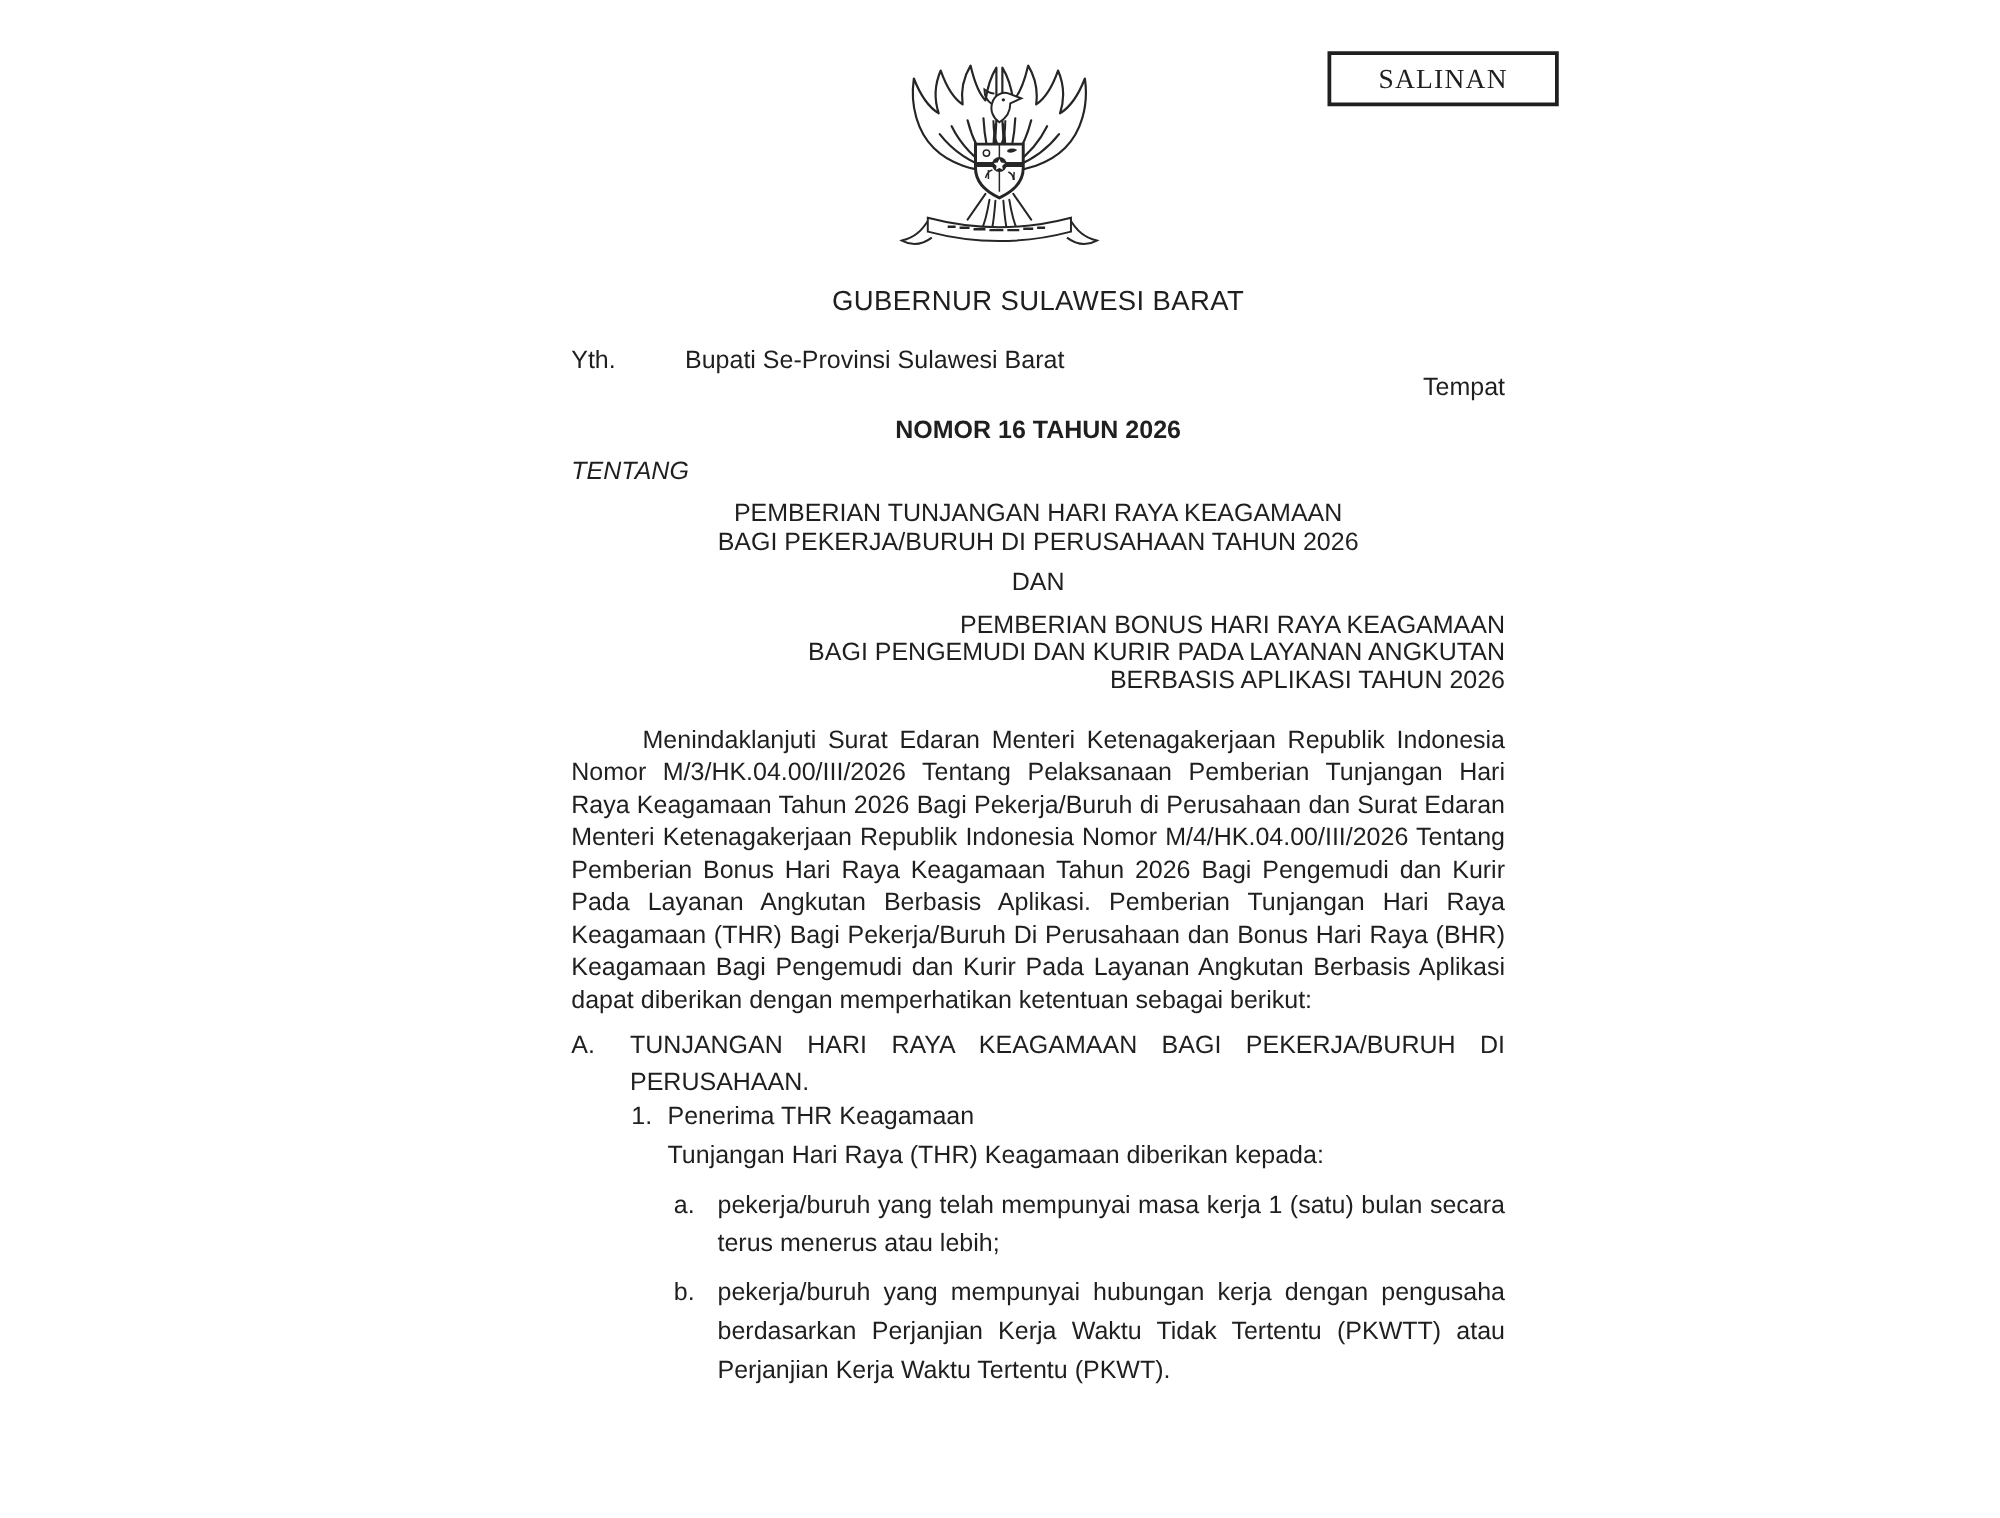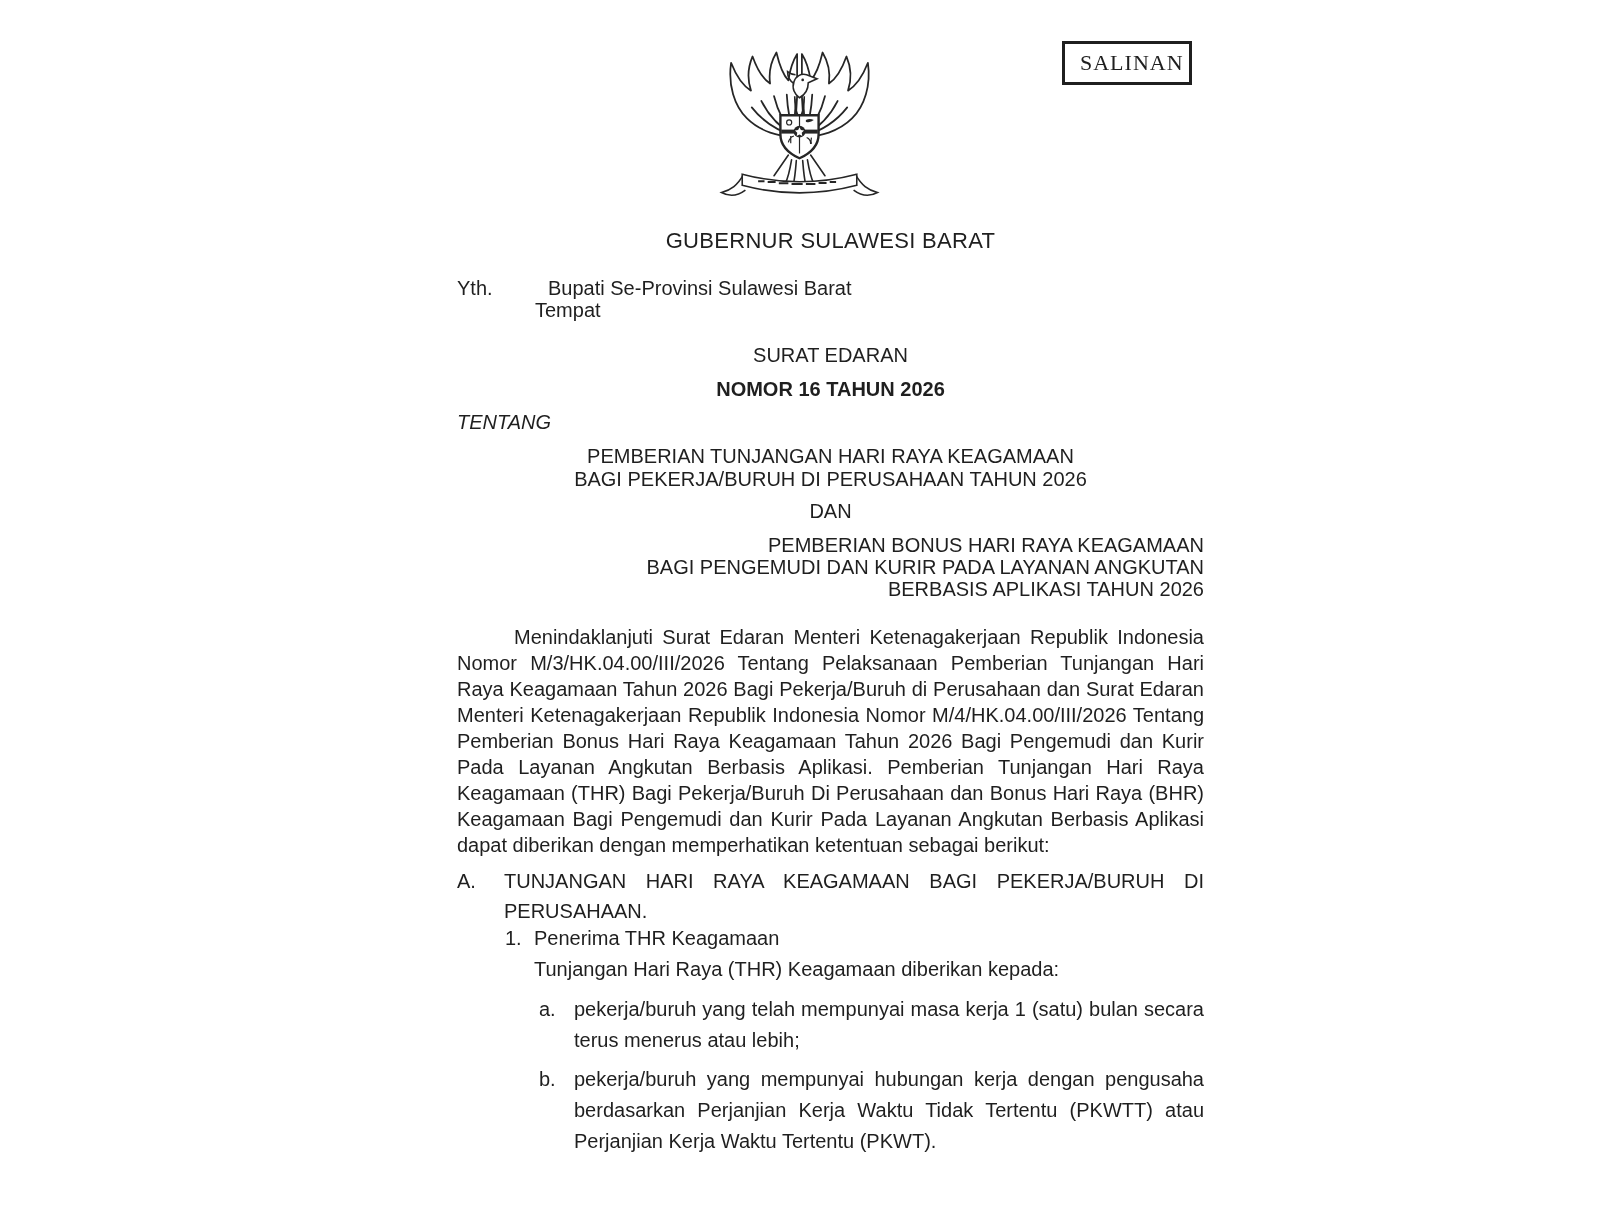--- a/index.html
+++ b/index.html
@@ -16,32 +16,31 @@
     font-family: "Liberation Sans", sans-serif;
     color: #1f1f1f;
     -webkit-font-smoothing: antialiased;
   }
 
   
   .stamp {
     position: absolute;
     left: 1062px;
     top: 41px;
-    width: 130px;
+    width: 185px;
     height: 44px;
     border: 3px solid #1f1f1f;
     box-sizing: border-box;
     display: flex;
     align-items: center;
-    justify-content: flex-start;
+    justify-content: center;
     font-family: "Liberation Serif", serif;
     font-size: 22px;
     letter-spacing: 1px;
     color: #1f1f1f;
-    padding-left: 15px;
   }
 
   
   .emblem {
     position: absolute;
     left: 712px;
     top: 48px;
     width: 175px;
     height: 168px;
   }
@@ -60,21 +59,21 @@
   .gov-title {
     font-size: 22px;
     line-height: 26px;
     text-align: center;
     letter-spacing: 0.3px;
   }
 
   .addr1 { margin-top: 23px; display: flex; gap: 44px; }
   .addr1 .sal { width: 47px; flex: 0 0 47px; }
   .addr-di { margin-top: 11px; padding-left: 49px; }
-  .addr-place { padding-left: 78px; }
+  .addr-place { padding-left: 78px; text-align: right; }
 
   .doc-type    { margin-top: 23px; text-align: center; }
   .doc-number  { margin-top: 12px; text-align: center; font-weight: bold; }
   .doc-tentang { margin-top: 11px; text-align: left; font-style: italic; }
   .subject1    { margin-top: 12px; text-align: center; line-height: 23px; }
   .dan         { margin-top: 9px;  text-align: center; }
   .subject2    { margin-top: 12px; text-align: right; line-height: 22px; }
 
   .opening {
     margin: 24px 0 0 0;
@@ -185,21 +184,20 @@
   <div class="content">
 
     <div class="gov-title">GUBERNUR SULAWESI BARAT</div>
 
     <div class="addr1">
       <span class="sal">Yth.</span>
       <span>Bupati Se-Provinsi Sulawesi Barat</span>
     </div>
     <div class="addr-place">Tempat</div>
 
-    <div class="doc-type">SURAT EDARAN</div>
     <div class="doc-number">NOMOR 16 TAHUN 2026</div>
     <div class="doc-tentang">TENTANG</div>
 
     <div class="subject1">
       <div>PEMBERIAN TUNJANGAN HARI RAYA KEAGAMAAN</div>
       <div>BAGI PEKERJA/BURUH DI PERUSAHAAN TAHUN 2026</div>
     </div>
 
     <div class="dan">DAN</div>
 

